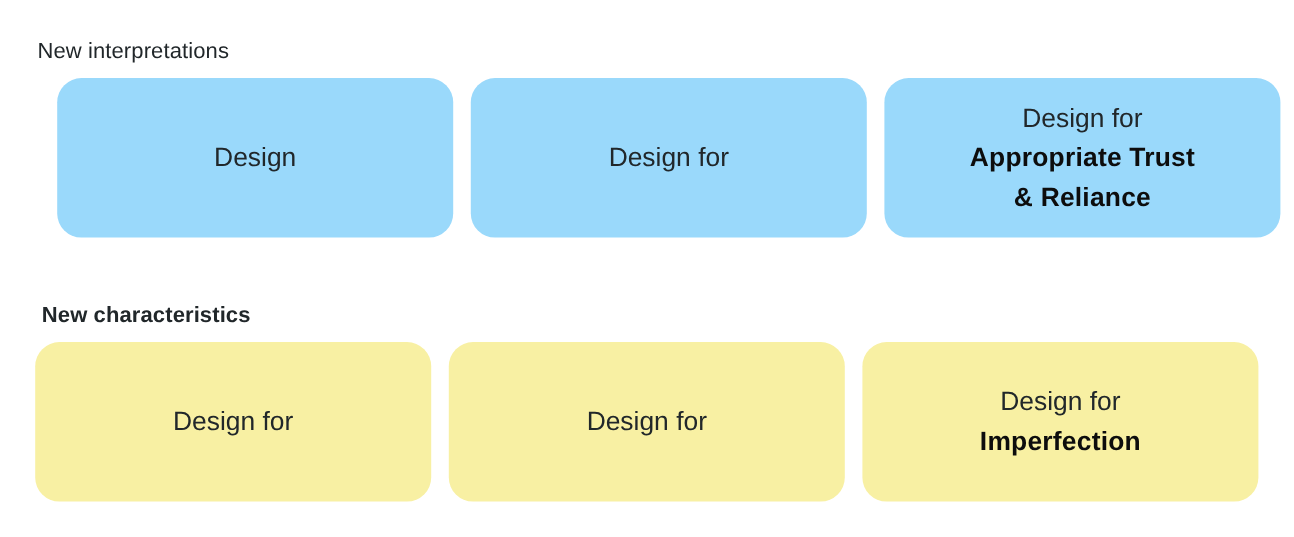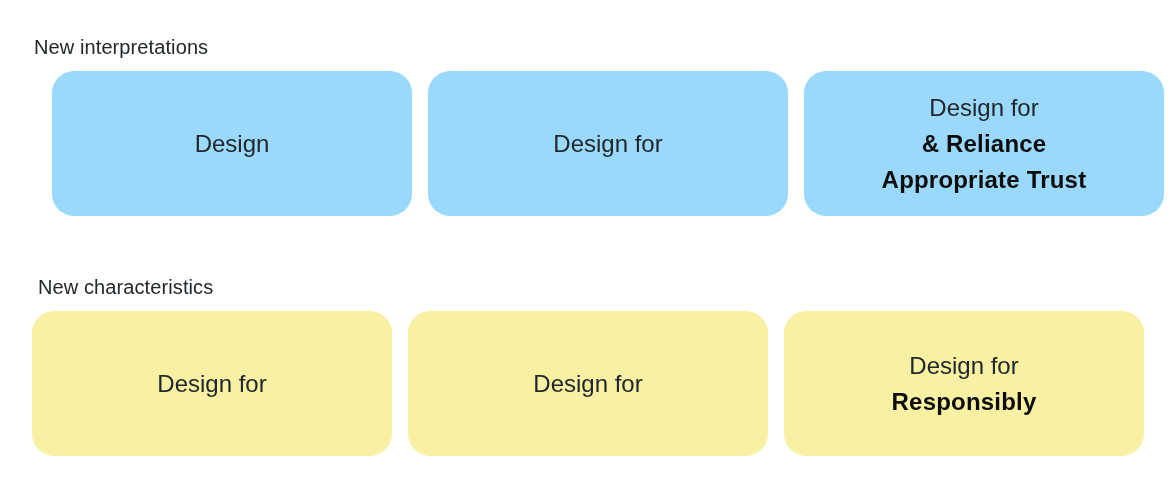--- a/index.html
+++ b/index.html
@@ -17,21 +17,21 @@
   }
   .section-label {
     position: absolute;
     font-size: 20px;
     font-weight: 400;
     color: #21272a;
     letter-spacing: 0.1px;
     white-space: nowrap;
   }
   .label-interpretations { left: 34px; top: 36px; }
-  .label-characteristics { left: 38px; top: 276px; }
+  .label-characteristics { left: 38px; top: 276px; font-weight: bold; }
   .card-row {
     position: absolute;
     left: 32px;
     width: 1112px;
     display: flex;
     gap: 16px;
   }
   .row-interpretations { top: 71px; margin-left: 20px; }
   .row-characteristics { top: 311px; }
   .card {
@@ -72,22 +72,22 @@
 
     <div class="card" style="background-color: rgb(154, 217, 251);">
       <div class="card-text">
         <span class="line intro">Design for</span>
       </div>
     </div>
 
     <div class="card" style="background-color: rgb(154, 217, 251);">
       <div class="card-text">
         <span class="line intro">Design for</span>
+        <span class="line bold">Appropriate Trust</span>
         <span class="line bold">&amp; Reliance</span>
-        <span class="line bold">Appropriate Trust</span>
       </div>
     </div>
 
   </div>
 
   <div class="section-label label-characteristics">New characteristics</div>
 
   <div class="card-row row-characteristics">
 
     <div class="card" style="background-color: rgb(248, 240, 163);">
@@ -98,19 +98,19 @@
 
     <div class="card" style="background-color: rgb(248, 240, 163);">
       <div class="card-text">
         <span class="line intro">Design for</span>
       </div>
     </div>
 
     <div class="card" style="background-color: rgb(248, 240, 163);">
       <div class="card-text">
         <span class="line intro">Design for</span>
-        <span class="line bold">Responsibly</span>
+        <span class="line bold">Imperfection</span>
       </div>
     </div>
 
   </div>
 
 </div>
 
 </body></html>

